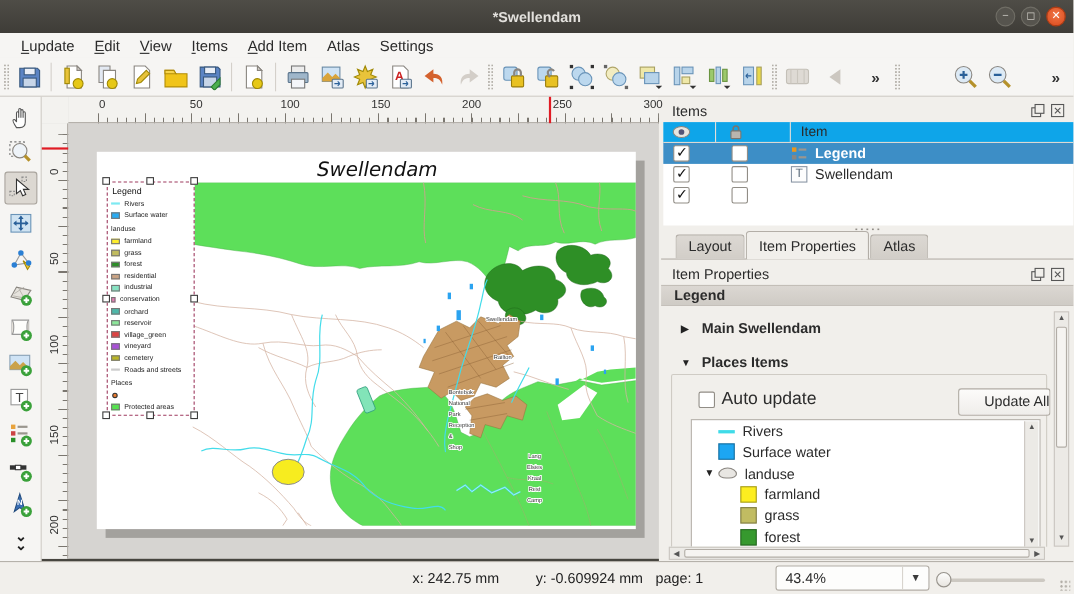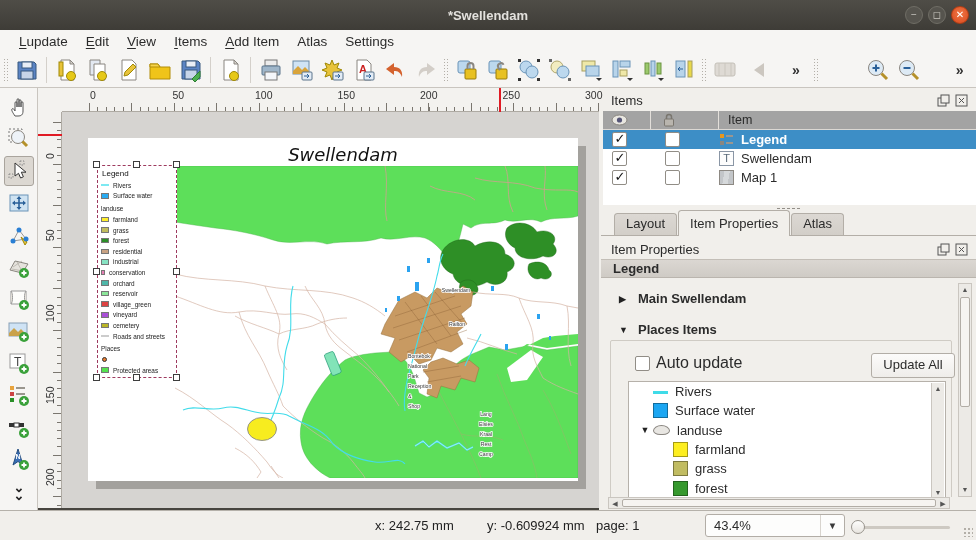--- a/index.html
+++ b/index.html
@@ -56,21 +56,21 @@
 
 .vsplit{width:2px;background:#f1efeb;flex:none}
 
 .rpanel{width:375px;background:#f1efeb;position:relative;flex:none}
 .ptitle{height:23px;display:flex;align-items:center;padding:2px 8px 0 10px;font-size:13px}
 .ptitle .sp{flex:1}
 .pbtn{width:13px;height:13px;margin-left:5px}
 .pbtn svg{width:13px;height:13px}
 
 .itable{position:absolute;left:2px;top:23px;right:0;height:94px;background:#fff}
-.ithead{height:19px;display:flex;background:#a3a3a3;border-bottom:1px solid #dcd8d3;align-items:center}
+.ithead{height:19px;display:flex;background:#0ea5e9;border-bottom:1px solid #dcd8d3;align-items:center}
 .hc1{width:48px;display:flex;align-items:center;padding-left:8px;border-right:1px solid #e3dfda;height:100%}
 .hc2{width:68px;display:flex;align-items:center;padding-left:12px;border-right:1px solid #e3dfda;height:100%}
 .hc3{flex:1;padding-left:9px;font-size:12.5px}
 .irow{height:19px;display:flex;align-items:center}
 .irow .rc1{width:48px;display:flex;padding-left:9px}
 .irow .rc2{width:68px;display:flex;padding-left:14px}
 .irow .rc3{flex:1;display:flex;align-items:center;font-size:13px}
 .irow.sel{background:#3d8ec6;color:#fff;font-weight:bold}
 .cb{width:15px;height:15px;background:#fff;border:1px solid #918d86;border-radius:2px;position:relative}
 .cb.on::after{content:"✓";position:absolute;left:1.5px;top:-2.5px;font-size:13px;color:#111;font-weight:normal}
@@ -87,21 +87,21 @@
 .tab.active{height:26px;padding-top:5px;background:#f1efeb;position:relative;margin-bottom:-1px}
 
 .iptitle{position:absolute;top:151px;left:0;right:0;height:20px;display:flex;align-items:center;padding:0 8px 0 10px;font-size:13px}
 .subhead{position:absolute;top:171px;left:0;right:0;height:19px;background:linear-gradient(#dbd7d2,#cfcbc5);border-top:1px solid #c3beb7;border-bottom:1px solid #bab5ae;padding:1px 0 0 12px;font-weight:bold;font-size:13px}
 .scroll{position:absolute;top:190px;left:0;right:21px;bottom:13px;overflow:hidden}
 .sechead{position:absolute;display:flex;align-items:center;font-weight:bold;font-size:13px}
 .sechead .arr{width:19px;font-size:9px;color:#222}
 .gbox{position:absolute;left:9px;top:62px;width:342px;height:161px;border:1px solid #cfcbc4;border-radius:2px}
 .aurow{position:absolute;left:34px;top:76px;display:flex;align-items:center}
 .aulab{margin-left:6px;font-size:16px}
-.btn{position:absolute;left:270px;top:75px;width:84px;height:25px;background:linear-gradient(#fcfbfa,#efedea);border:1px solid #b2ada6;border-radius:3px;text-align:center;font-size:13px;padding-top:3px}
+.btn{position:absolute;left:270px;top:75px;width:84px;height:25px;background:linear-gradient(#fcfbfa,#efedea);border:1px solid #b2ada6;border-radius:3px;text-align:right;font-size:13px;padding-top:3px}
 .listbox{position:absolute;left:27px;top:103px;width:318px;height:120px;background:#fff;border:1px solid #b6b1aa;overflow:hidden}
 .trow{display:flex;align-items:center;height:19.3px;padding-left:8px;font-size:13px}
 .trow.child{padding-left:28px}
 .caret{width:16px;font-size:9px;color:#222;flex:none;text-align:center}
 .sw{width:15px;height:15px;flex:none;margin-right:7px}
 .sw.fill{border:1px solid rgba(0,0,0,.35)}
 .sw.line{height:3px;border:none;margin-top:1px}
 .sw.cloud{height:10px;width:17px;border:1px solid #8a8680;background:#e8e6e2;border-radius:60% 60% 50% 50%/70% 70% 50% 50%}
 .innersb{position:absolute;right:1px;top:1px;bottom:1px;width:13px;background:#eceae6;border-left:1px solid #cac6c0}
 .sbarr{position:absolute;left:0;width:12px;height:12px;color:#555;font-size:7px;text-align:center;line-height:12px}
@@ -700,24 +700,20 @@
             </span>
         </div>
 
         <div class="irow">
           <span class="rc1">
               <span class="cb on"></span>
             </span>
           <span class="rc2">
               <span class="cb"></span>
             </span>
-          <span class="rc3">
-              <span class="ricon map"></span>
-              <span>Map 1</span>
-            </span>
         </div>
         </div>
     </div>
     <div class="hsplit">
         <span class="dots"></span>
       </div>
     <div class="tabs">
 
     <span class="tab">Layout</span>
         <span class="tab active">Item Properties</span>

